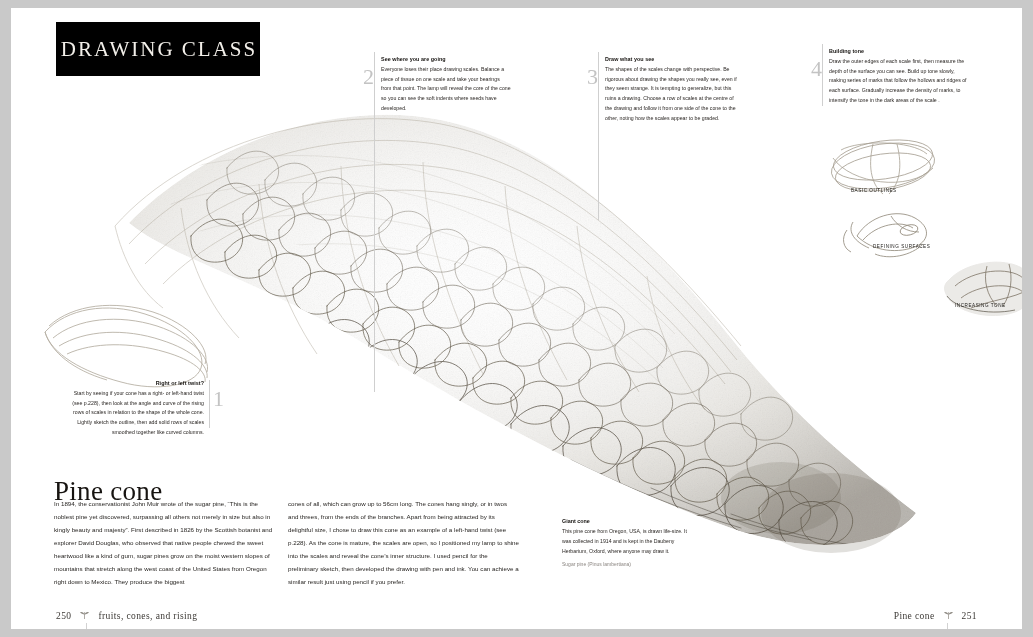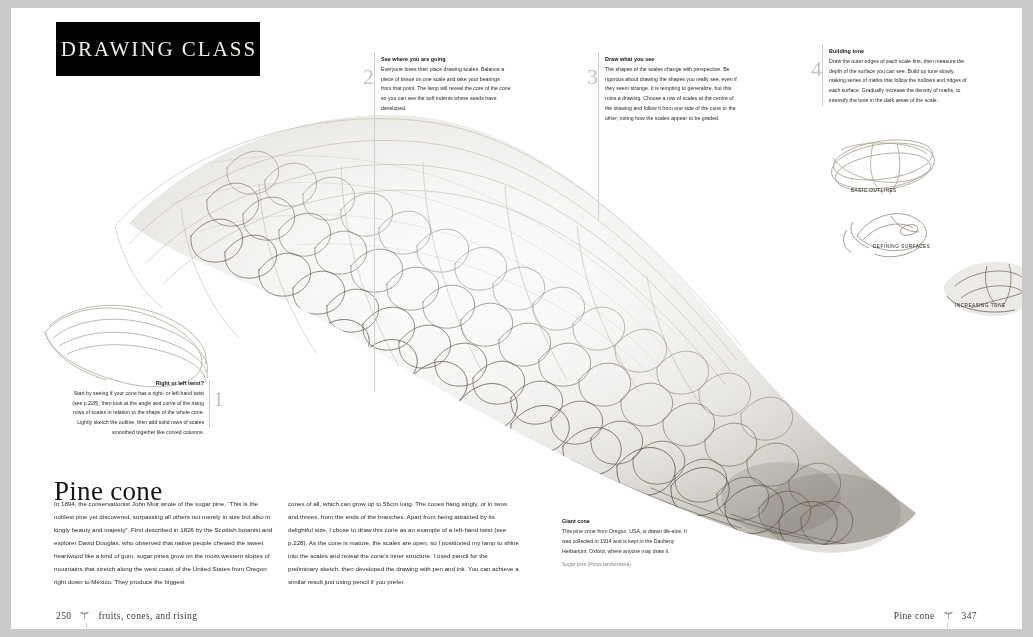--- a/index.html
+++ b/index.html
@@ -416,17 +416,17 @@
     <span class="tick"></span>
   </div>
 
   <div class="folio" id="folio-right">
     <span>Pine cone</span>
     <svg class="leaf" width="11" height="9" viewBox="0 0 11 9">
       <path d="M5.5 1.2 L5.5 8" stroke="#9a968f" stroke-width=".8" fill="none"></path>
       <path d="M5.4 3.4 C 3.6 3.4, 2.2 2.6, 1.1 1.3 C 2.8 0.7, 4.4 1.3, 5.4 3.4 Z" fill="#8d8982"></path>
       <path d="M5.6 3.4 C 7.4 3.4, 8.8 2.6, 9.9 1.3 C 8.2 0.7, 6.6 1.3, 5.6 3.4 Z" fill="#8d8982"></path>
     </svg>
-    <span>347</span>
+    <span>251</span>
     <span class="tick"></span>
   </div>
 
 </div>
 
 </body></html>

